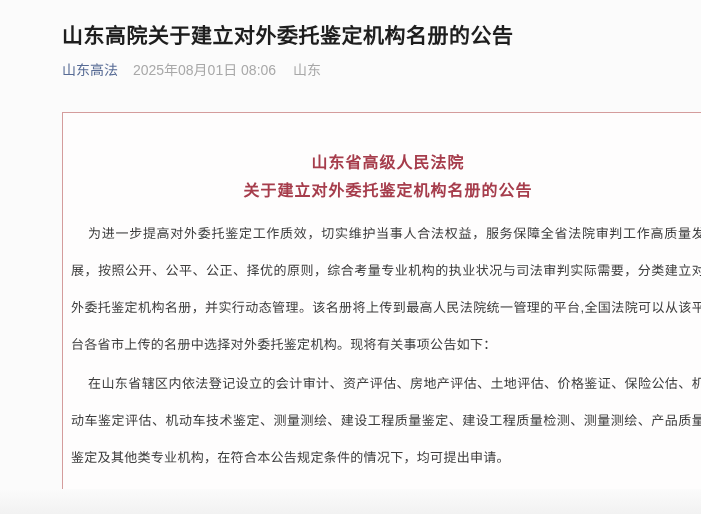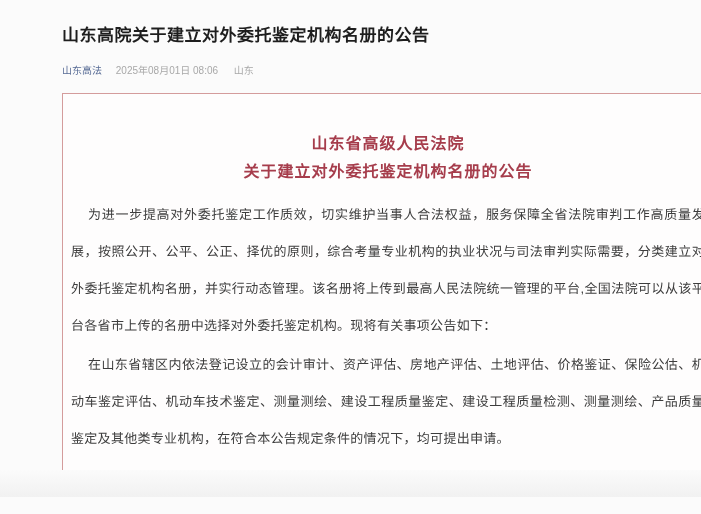--- a/index.html
+++ b/index.html
@@ -11,31 +11,31 @@
     width: 701px;
     height: 514px;
     overflow: hidden;
     font-family: "Liberation Sans", "DejaVu Sans", sans-serif;
   }
   .page {
     padding: 14px 28px 0 62px;
     box-sizing: border-box;
   }
   .article-title {
-    font-size: 17px;
+    font-size: 21px;
     line-height: 28px;
     color: #1e1e1e;
     font-weight: 700;
     letter-spacing: 0.5px;
     margin: 8px 0 12px 0;
   }
   .byline {
-    font-size: 10px;
+    font-size: 14px;
     line-height: 17px;
-    margin: 0 0 14px 0;
+    margin: 0 0 33px 0;
     white-space: nowrap;
   }
   .account-link {
     color: #576b95;
     text-decoration: none;
     margin-right: 11px;
     cursor: pointer;
   }
   .meta {
     color: #a8a8a8;

